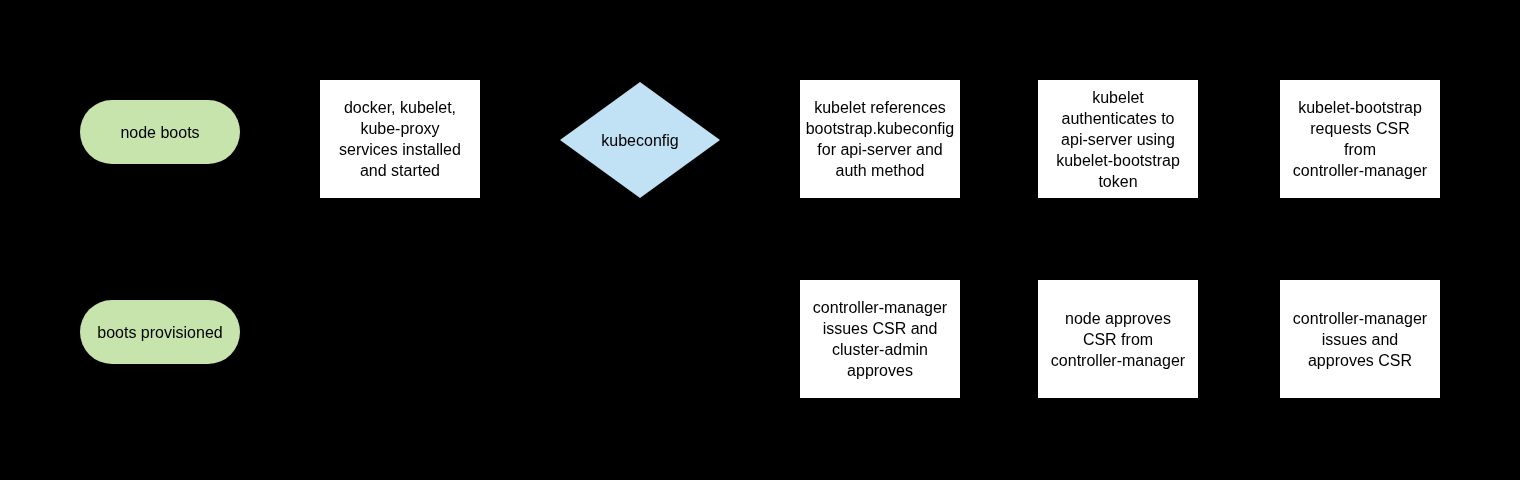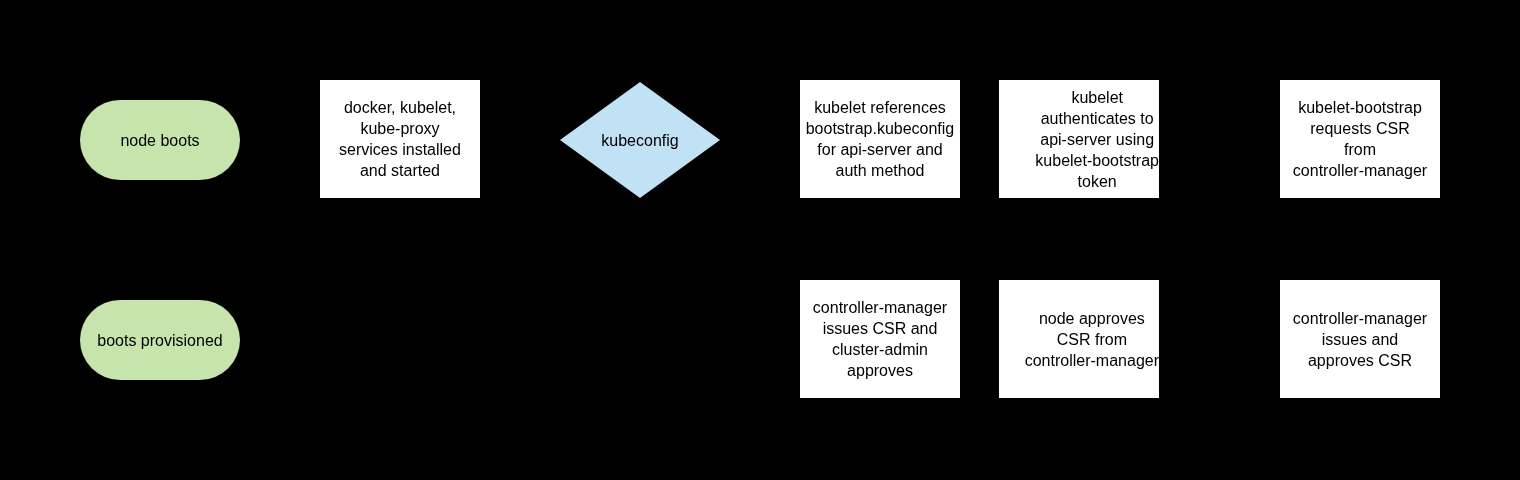--- a/index.html
+++ b/index.html
@@ -27,35 +27,35 @@
     line-height: 21px;
     white-space: pre-line;
     overflow: hidden;
   }
   .rect {
     background: var(--box, #ffffff);
     height: 118px;
   }
   .pill {
     background: var(--terminal, #c7e4ad);
-    height: 80px;
+    height: 64px;
     border-radius: 40px;
     align-items: center;
   }
   .diamond {
     background: var(--decision, #c1e1f4);
     height: 116px;
     clip-path: polygon(50% 0%, 100% 50%, 50% 100%, 0% 50%);
   }
   
   .c1 { left: 80px; }
   .c2 { left: 320px; }
   .c3 { left: 560px; }
   .c4 { left: 800px; }
-  .c5 { left: 999px; justify-content: flex-end; }
+  .c5 { left: 1038px; }
   .c6 { left: 1280px; }
   
   .r1.rect    { top: 80px; }
   .r1.pill    { top: 100px; }
   .r1.diamond { top: 82px; }
   .r2.rect    { top: 280px; }
   .r2.pill    { top: 300px; }
 </style>
 </head>
 <body>

